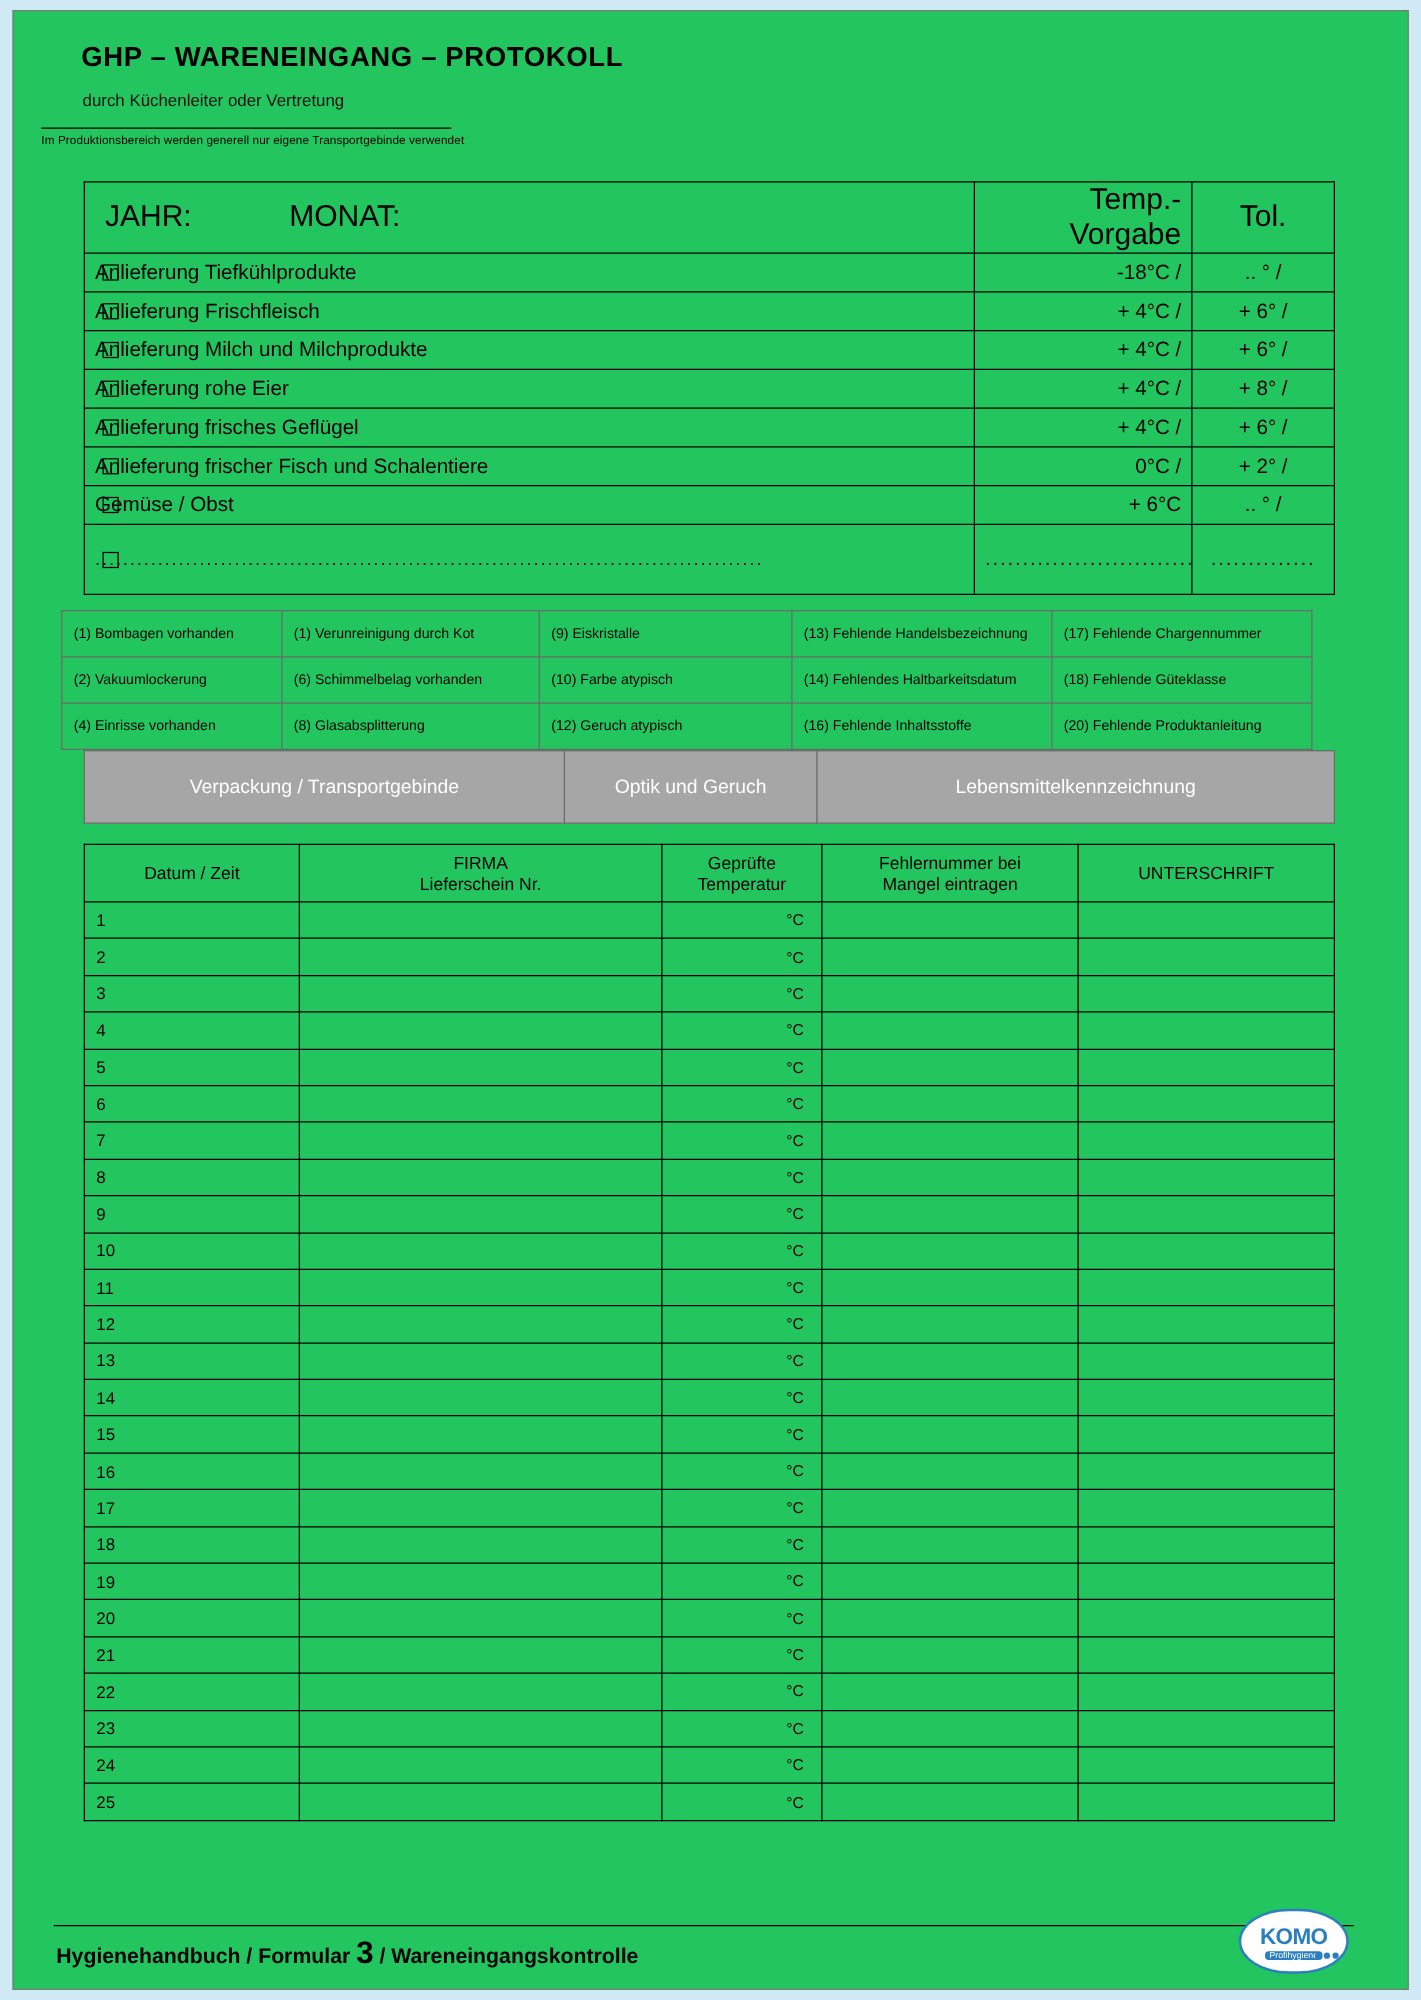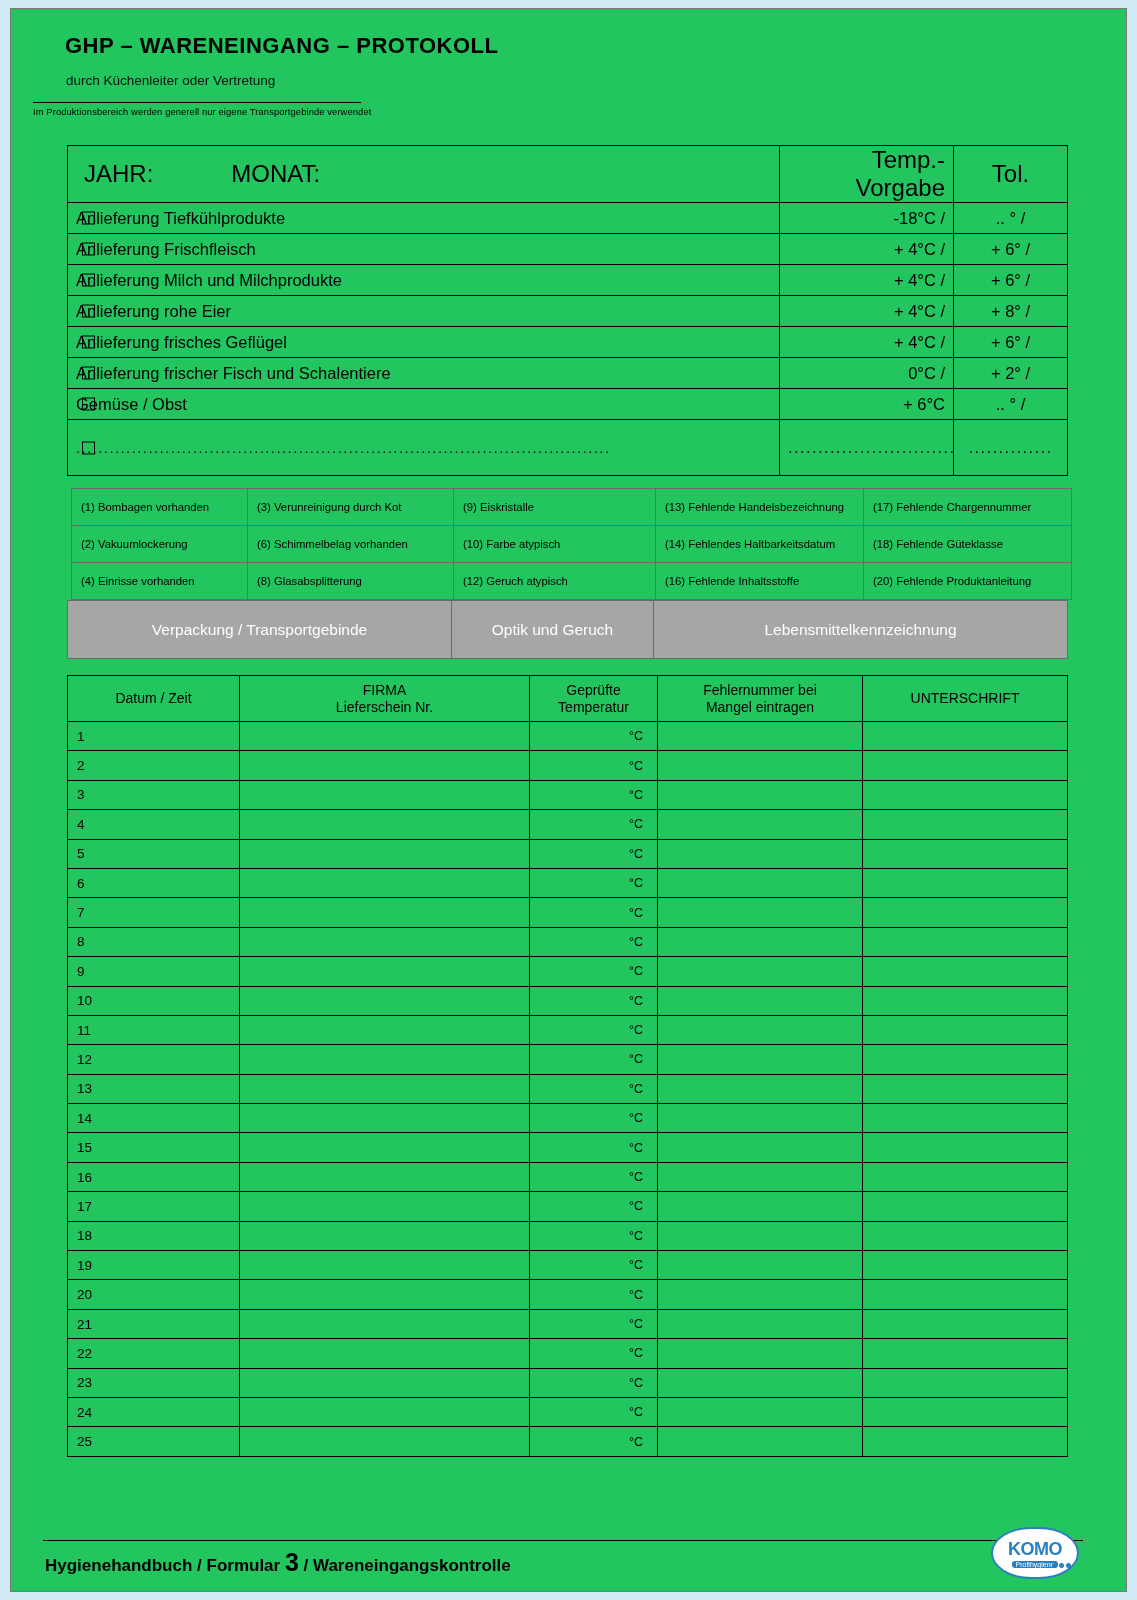--- a/index.html
+++ b/index.html
@@ -88,21 +88,21 @@
     transform: translateY(-50%);
     width: 13px;
     height: 13px;
     border: 1.2px solid #000;
   }
   .blank-row td { height: 56px; vertical-align: middle; }
   .dots { letter-spacing: 1.4px; font-size: 15px; color: #111; }
 
   
   .defects {
-    margin: 12px 0 0 38px;
+    margin: 12px 0 0 16px;
     width: 1000px;
     table-layout: fixed;
   }
   .defects td {
     border: 1px solid #6b6b6b;
     font-size: 11.3px;
     height: 37px;
     padding: 0 9px;
     vertical-align: middle;
   }
@@ -291,21 +291,21 @@
           <td class="col-temp dots">............................</td>
           <td class="col-tol dots">..............</td>
         </tr>
       </tbody>
     </table>
 
     <table class="defects">
       <tbody>
         <tr>
           <td class="c1">(1) Bombagen vorhanden</td>
-          <td class="c2">(3) Verunreinigung durch Kot</td>
+          <td class="c2">(1) Verunreinigung durch Kot</td>
           <td class="c3">(9)  Eiskristalle</td>
           <td class="c4">(13) Fehlende Handelsbezeichnung</td>
           <td class="c5">(17) Fehlende Chargennummer</td>
         </tr>
         <tr>
           <td class="c1">(2) Vakuumlockerung</td>
           <td class="c2">(6) Schimmelbelag vorhanden</td>
           <td class="c3">(10) Farbe atypisch</td>
           <td class="c4">(14) Fehlendes Haltbarkeitsdatum</td>
           <td class="c5">(18) Fehlende Güteklasse</td>

